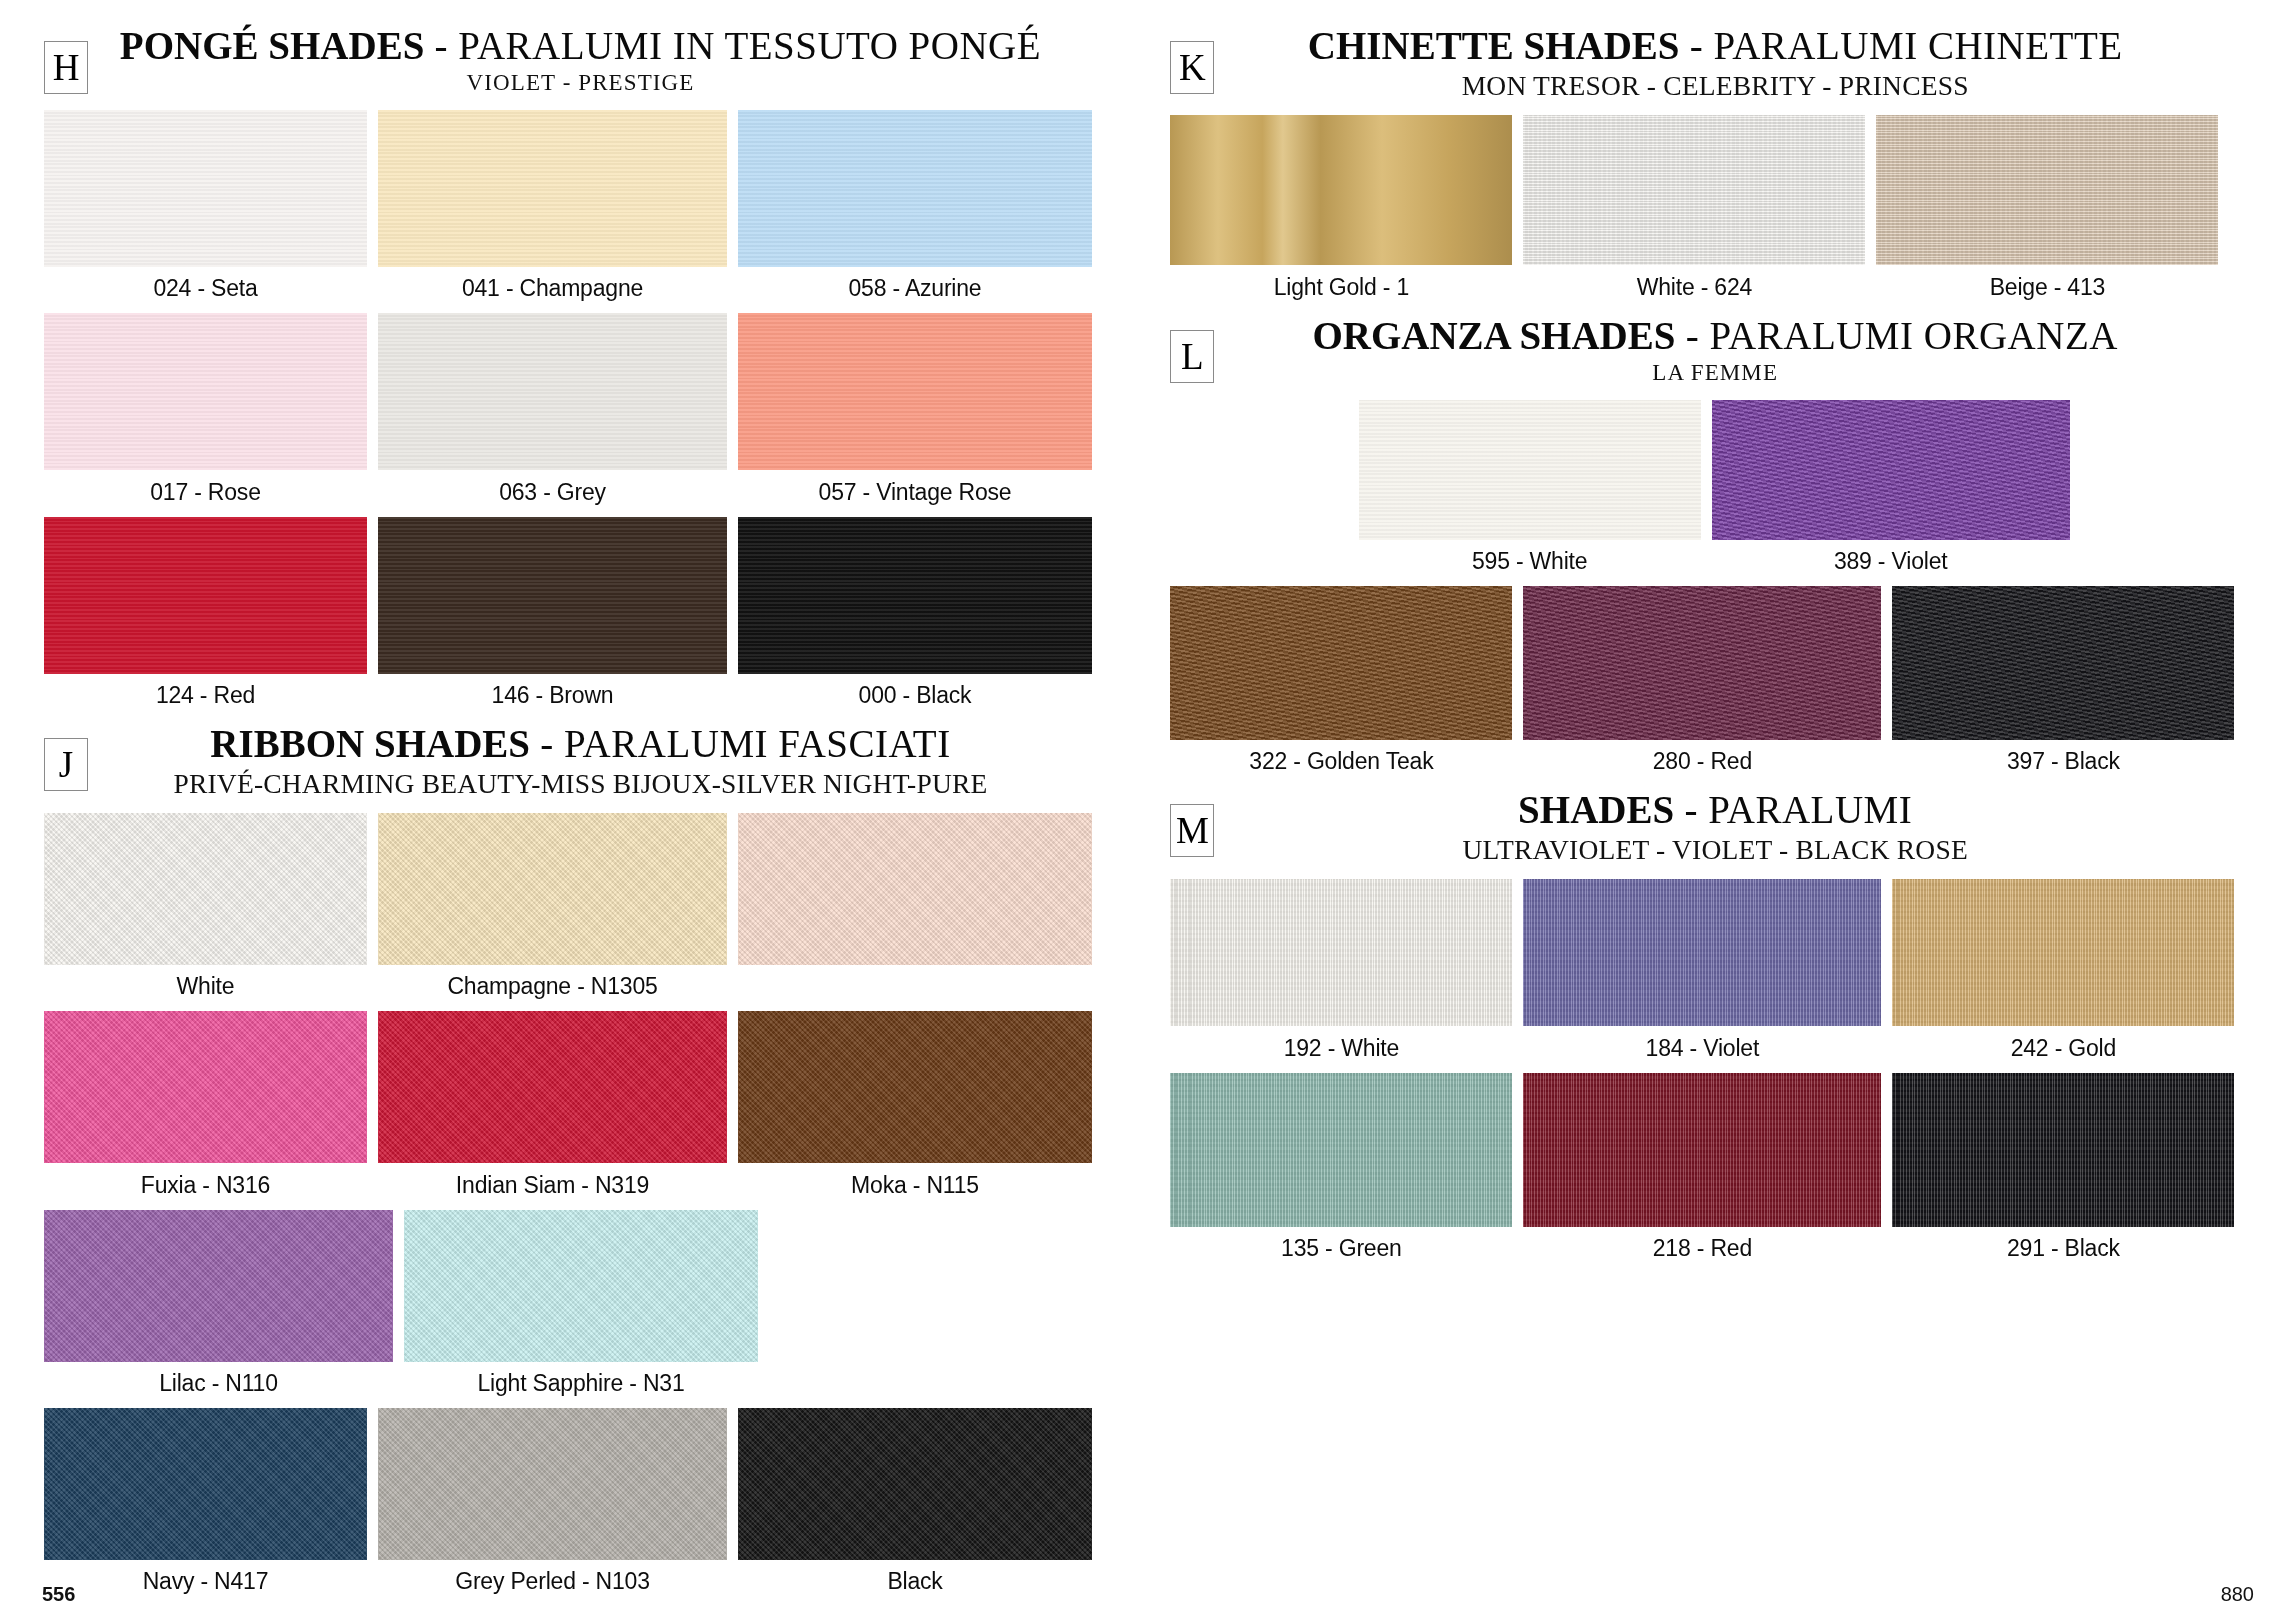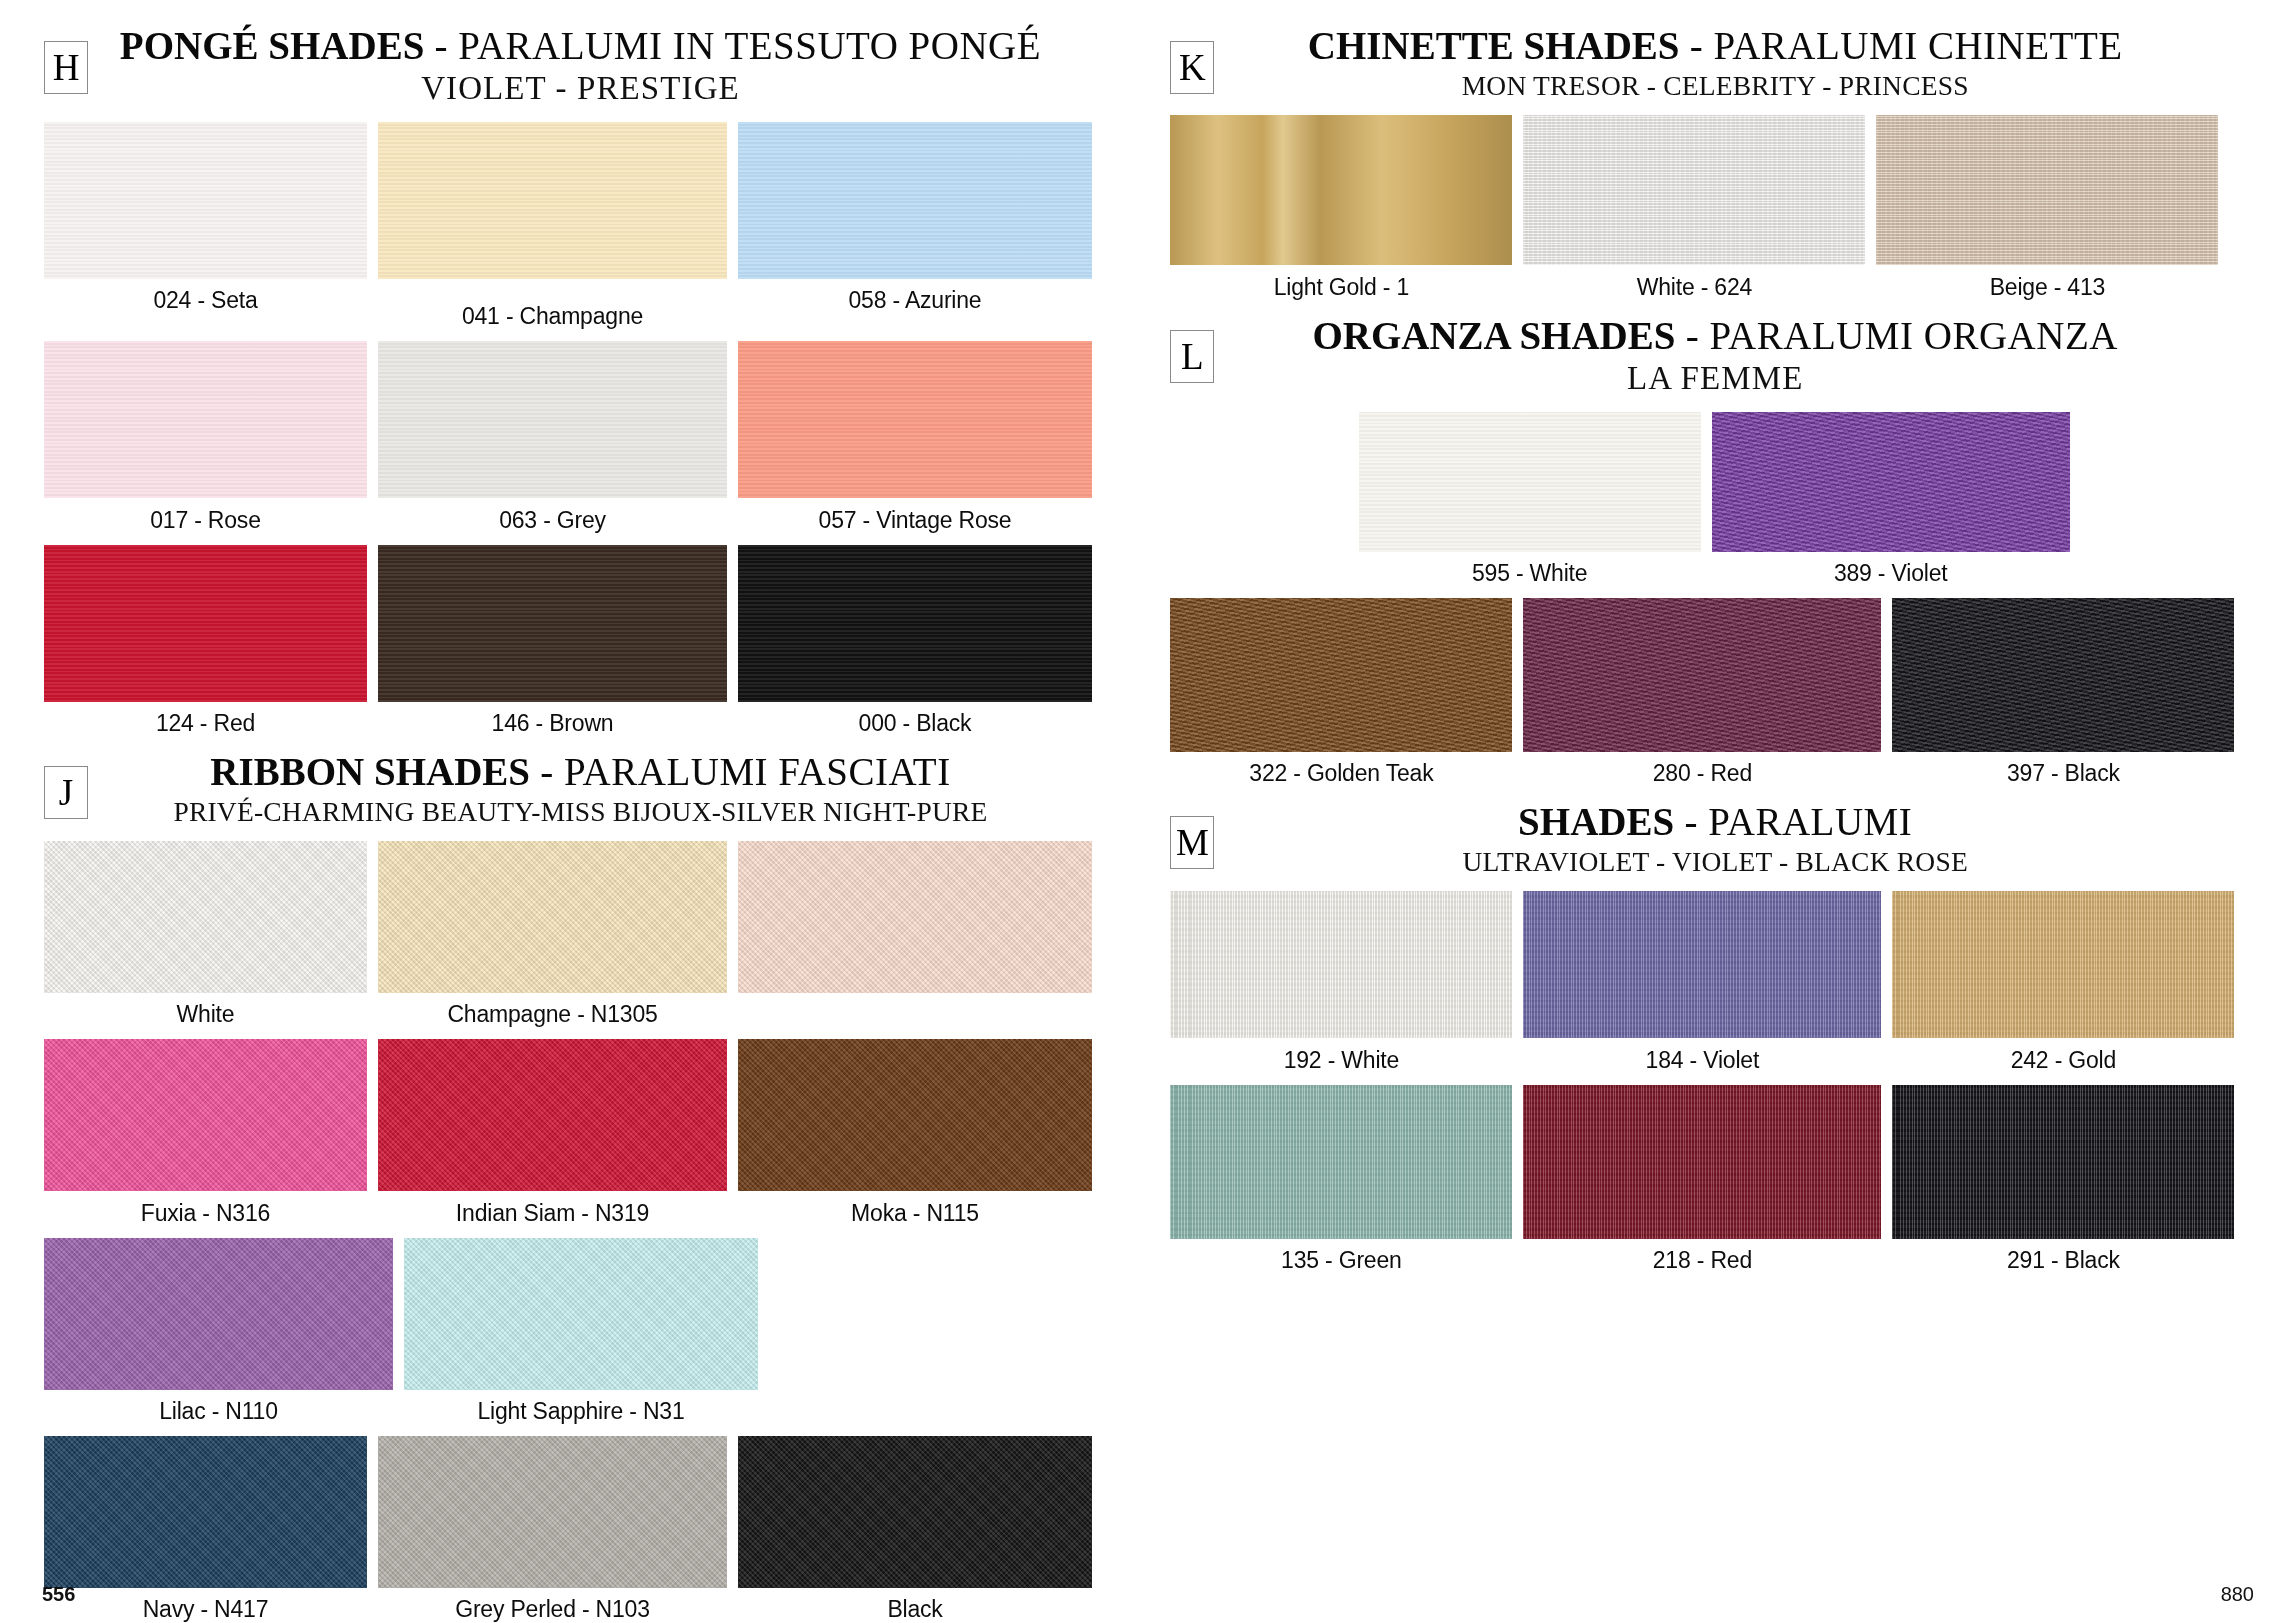--- a/index.html
+++ b/index.html
@@ -54,21 +54,21 @@
     letter-spacing: 0.5px;
     color: #0a0a0a;
     white-space: nowrap;
   }
   .title-main .strong {
     font-weight: bold;
     letter-spacing: 0px;
   }
   .title-sub {
     font-family: "Liberation Serif", serif;
-    font-size: 33px;
+    font-size: 23px;
     line-height: 1.2;
     letter-spacing: 1.1px;
     color: #111;
     margin-top: 1.8px;
     white-space: nowrap;
   }
   .title-sub.wide { letter-spacing: 0.2px; font-size: 27.5px; }
 
   
   .rows { display: flex; flex-direction: column; }
@@ -164,21 +164,21 @@
             <div class="title-main"><span class="strong">PONGÉ SHADES</span><span> - PARALUMI IN TESSUTO PONGÉ</span></div>
             <div class="title-sub">VIOLET - PRESTIGE</div>
           </div>
         </div>
         <div class="rows">
           <div class="row">
             <div class="cell" style="width: 323px;">
               <div class="swatch tex-soft" style="height: 157px; background-color: rgb(245, 242, 240);"></div>
               <div class="caption">024 - Seta</div>
             </div>
-            <div class="cell" style="width: 349px; gap: 16px;">
+            <div class="cell" style="width: 349px;">
               <div class="swatch tex-soft" style="height: 157px; background-color: rgb(248, 231, 192);"></div>
               <div class="caption">041 - Champagne</div>
             </div>
             <div class="cell" style="width: 354px;">
               <div class="swatch tex-soft" style="height: 157px; background-color: rgb(188, 220, 244);"></div>
               <div class="caption">058 - Azurine</div>
             </div>
           </div>
           <div class="row">
             <div class="cell" style="width: 323px;">

